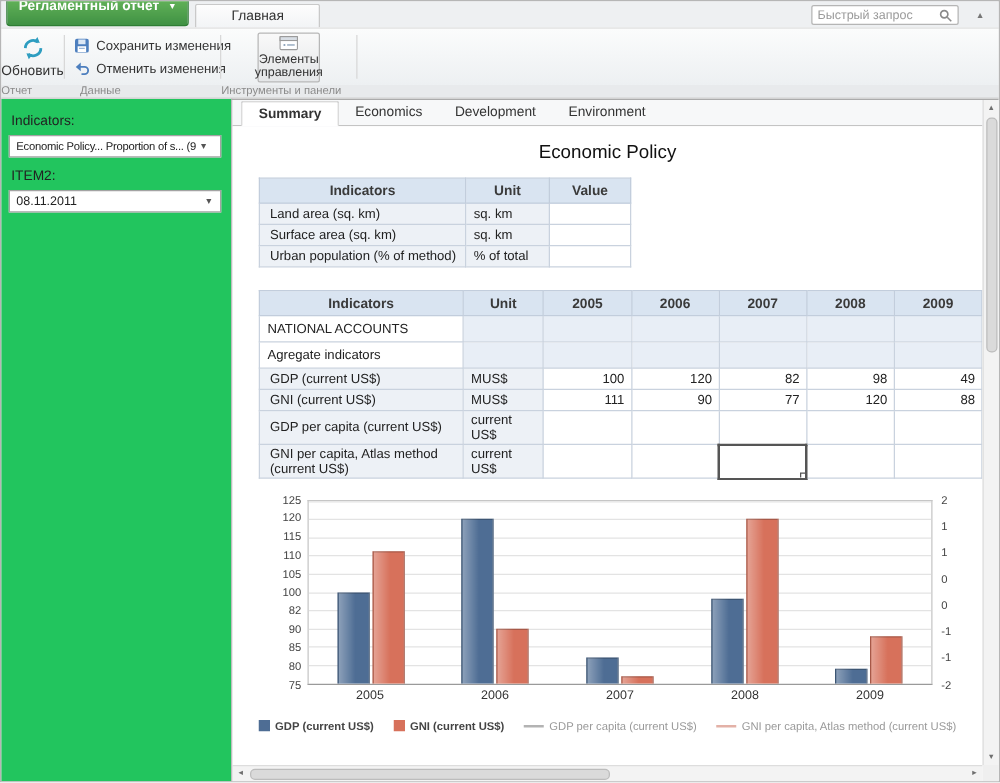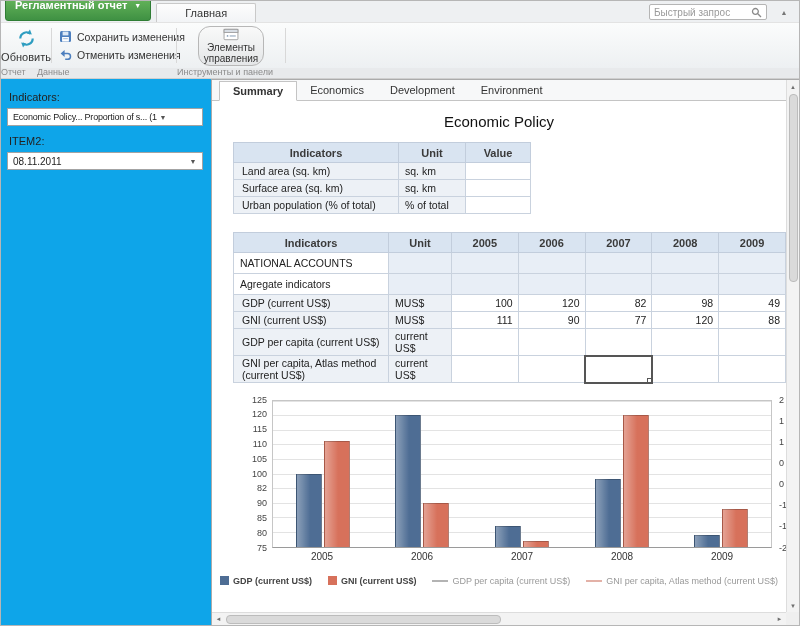--- a/index.html
+++ b/index.html
@@ -19,30 +19,30 @@
 
   
   .ribbon{height:46px;background:linear-gradient(#fbfcfc,#edf0f2);border-top:1px solid #e3e3e3;display:flex;align-items:stretch;padding:2px 0;flex:none}
   .vsep{width:1px;background:#d8d8d8;margin:3px 0;flex:none}
   .rgroup{display:flex;align-items:center;justify-content:center;flex:none}
   .g1{width:50px}
   .g2{width:124px;flex-direction:column;align-items:flex-start;justify-content:center;gap:5px;padding-left:7px}
   .g3{width:108px}
   .big-btn{display:flex;flex-direction:column;align-items:center;justify-content:center;gap:2px;padding:1px 3px;font-size:11px;color:#333;text-align:center;cursor:pointer;border:1px solid transparent;border-radius:2px}
   .small-btn{display:flex;align-items:center;gap:5px;font-size:10.5px;color:#333;cursor:pointer;white-space:nowrap}
-  .ctrl-btn{width:66px;height:40px;border:1px solid #b7b7b7;background:linear-gradient(#f9f9f9,#e4e6e8);border-radius:12px;font-size:10px;line-height:11px;gap:1px}
+  .ctrl-btn{width:50px;height:40px;border:1px solid #b7b7b7;background:linear-gradient(#f9f9f9,#e4e6e8);border-radius:2px;font-size:10px;line-height:11px;gap:1px}
   .ribbon-footer{height:11px;background:#e8eaec;border-bottom:1px solid #cfcfcf;position:relative;font-size:9px;color:#8b8b8b;flex:none}
   .ribbon-footer span{position:absolute;top:-1px;}
   .rf1{left:0;width:50px}
-  .rf2{left:36px;width:124px}
+  .rf2{left:63px;width:124px}
   .rf3{left:176px;width:108px}
 
   
   .bodyrow{flex:1;display:flex;min-height:0}
-  .sidebar{width:210px;flex:none;background:#0ea5e9;padding:8px 8px 0 6px}
+  .sidebar{width:184px;flex:none;background:#22c55e;padding:8px 8px 0 6px}
   .sb-label{font-size:11px;color:#222;margin:4px 0 5px 2px}
   .combo{height:18px;background:#fff;border:1px solid #a3a3a3;display:flex;align-items:center;padding:0 3px 0 5px;margin-bottom:9px;cursor:pointer}
   .combo .txt{white-space:nowrap;overflow:hidden;font-size:9px;letter-spacing:-0.2px;color:#222}
   .combo .txt2{font-size:10px;letter-spacing:0;flex:1}
   .combo .arrow{width:12px;text-align:center;color:#555;font-size:7px;flex:none}
 
   .main{flex:1;min-width:0;position:relative;background:#fff;border-left:1px solid #ababab;border-top:1px solid #ababab}
   .tabs{position:absolute;top:0;left:0;right:13px;height:21px;background:#f7f8f9;border-bottom:1px solid #c4c4c4;display:flex;align-items:flex-end;padding-left:7px}
   .tab{height:20px;padding:0 13px;display:flex;align-items:center;font-size:11px;color:#333;cursor:pointer}
   .tab.active{background:#fff;border:1px solid #c4c4c4;border-bottom:1px solid #fff;font-weight:bold;margin-bottom:-1px;border-radius:1px 1px 0 0}
@@ -172,21 +172,21 @@
     <span class="rf1">Отчет</span>
     <span class="rf2">Данные</span>
     <span class="rf3">Инструменты и панели</span>
   </div>
 
   <div class="bodyrow">
 
     <div class="sidebar">
       <div class="sb-label">Indicators:</div>
       <div class="combo">
-        <span class="txt">Economic Policy... Proportion of s... (1</span>
+        <span class="txt">Economic Policy... Proportion of s... (9</span>
         <span class="arrow">▼</span>
       </div>
       <div class="sb-label">ITEM2:</div>
       <div class="combo">
         <span class="txt txt2">08.11.2011</span>
         <span class="arrow">▼</span>
       </div>
     </div>
 
     <div class="main">
@@ -219,21 +219,21 @@
               <td class="ind">Land area (sq. km)</td>
               <td class="unit">sq. km</td>
               <td class="val"></td>
             </tr>
             <tr>
               <td class="ind">Surface area (sq. km)</td>
               <td class="unit">sq. km</td>
               <td class="val"></td>
             </tr>
             <tr>
-              <td class="ind">Urban population (% of total)</td>
+              <td class="ind">Urban population (% of method)</td>
               <td class="unit">% of total</td>
               <td class="val"></td>
             </tr>
           </tbody>
         </table>
 
         <table class="tbl tbl2">
           <colgroup>
               <col style="width:165px">
               <col style="width:65px">

